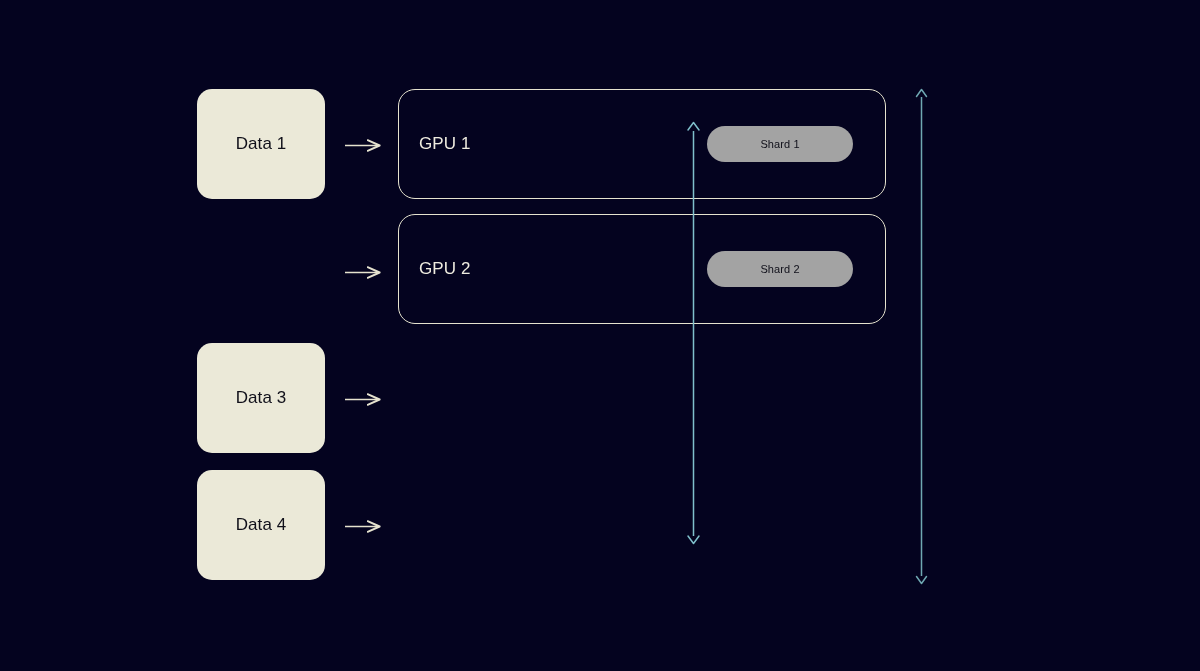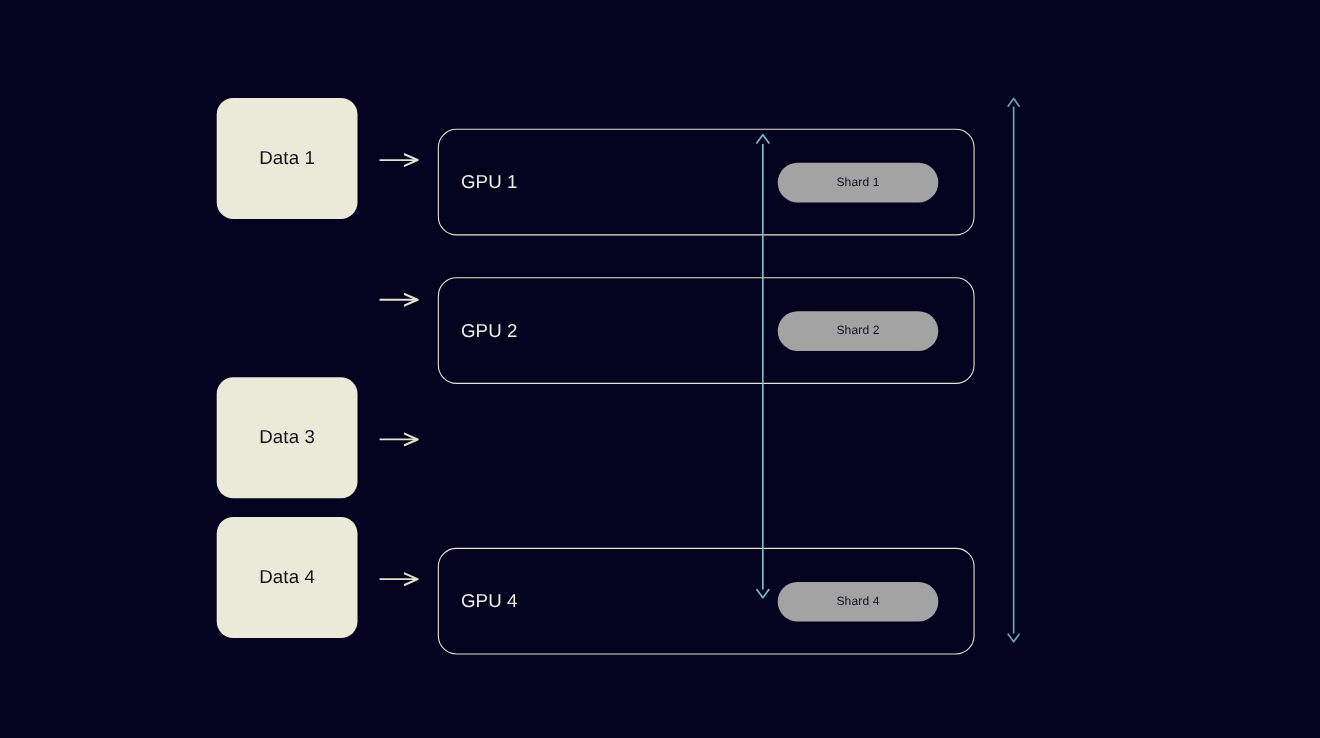--- a/index.html
+++ b/index.html
@@ -33,26 +33,25 @@
     color: #10101a;
     font-size: 17px;
     letter-spacing: 0.1px;
   }
 
   
   .gpu-box {
     position: absolute;
     left: 398px;
     width: 488px;
-    height: 97px;
+    height: 110px;
     box-sizing: border-box;
     border: 1.4px solid #e6e3cf;
     border-radius: 17px;
     background: transparent;
-    margin-top: 28px;
   }
   .gpu-label {
     position: absolute;
     left: 20px;
     top: 50%;
     transform: translateY(-50%);
     color: #efece0;
     font-size: 17px;
     letter-spacing: 0.1px;
   }
@@ -110,39 +109,33 @@
   <div class="data-box" style="top:89px">
     <span>Data 1</span>
   </div>
   <div class="gpu-box" style="top:89px">
     <span class="gpu-label">GPU 1</span>
     <div class="shard-pill">
       <span>Shard 1</span>
     </div>
   </div>
 
-  <div class="gpu-box" style="top:224px">
+  <div class="gpu-box" style="top:214px">
     <span class="gpu-label">GPU 2</span>
     <div class="shard-pill">
       <span>Shard 2</span>
     </div>
   </div>
 
   <div class="data-box" style="top:343px">
     <span>Data 3</span>
   </div>
 
   <div class="data-box" style="top:470px">
     <span>Data 4</span>
-  </div>
-  <div class="gpu-box" style="top:470px">
-    <span class="gpu-label">GPU 4</span>
-    <div class="shard-pill">
-      <span>Shard 4</span>
-    </div>
   </div>
 
 
   <svg class="arrows" viewBox="0 0 1200 671">
     <defs>
       <marker id="creamHead" markerWidth="9" markerHeight="9" refX="7.6" refY="4.5" orient="auto" markerUnits="strokeWidth">
         <path d="M0.5,1.2 L8,4.5 L0.5,7.8" fill="none" stroke="#e6e3cf" stroke-width="1.2" stroke-linecap="round" stroke-linejoin="round"></path>
       </marker>
       <marker id="tealHeadUp" markerWidth="10" markerHeight="10" refX="5" refY="8.6" orient="auto" markerUnits="strokeWidth">
         <path d="M1.3,8.4 L5,1.2 L8.7,8.4" fill="none" stroke="#7fbfcb" stroke-width="1.1" stroke-linecap="round" stroke-linejoin="round"></path>

